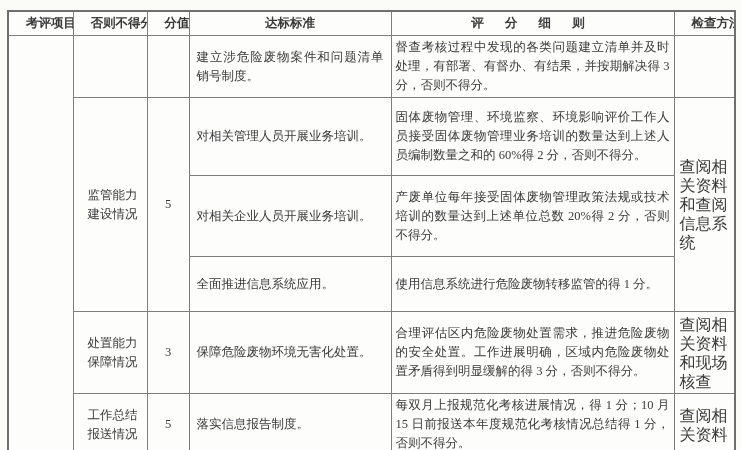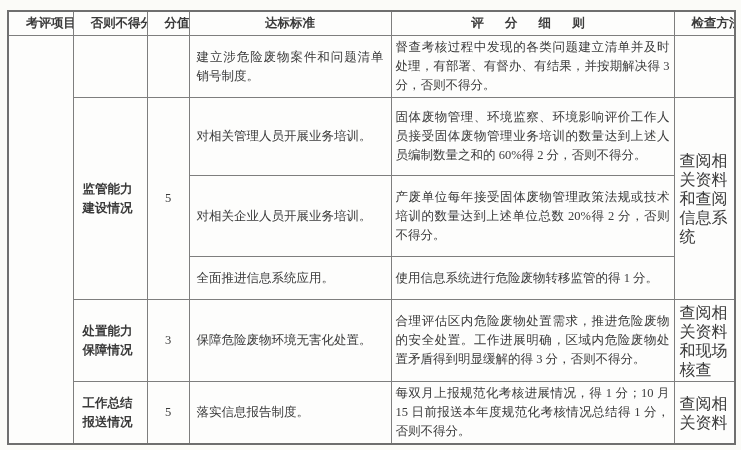--- a/index.html
+++ b/index.html
@@ -33,29 +33,29 @@
     overflow: hidden;
   }
   .assess th {
     font-weight: bold;
     text-align: center;
     height: 21px;
     padding: 1px 17px;
     white-space: nowrap;
   }
   th.th-detail { letter-spacing: 9px; margin-left: 42px; }
-  td.c-center { text-align: left; padding: 2px 9px; font-weight: bold; }
+  td.c-center { text-align: right; padding: 2px 9px; }
   td.c-score  { text-align: center; }
   td.c-std    { text-align: justify; padding: 2px 7px; }
   td.c-detail { text-align: justify; padding: 2px 4px; }
   td.c-method { text-align: left; padding: 2px 5px; font-size: 16px; }
   tr.h-r1 { height: 58px; margin-top: 8px; }
   tr.h-r2 { height: 78px; }
   tr.h-r3 { height: 81px; }
-  tr.h-r4 { height: 43px; margin-left: 28px; }
+  tr.h-r4 { height: 55px; margin-left: 28px; }
   tr.h-r5 { height: 82px; }
   tr.h-r6 { height: 58px; }
 </style>
 </head>
 <body>
 
 <div class="sheet">
   <table class="assess">
     <colgroup>
       <col style="width:65px">

